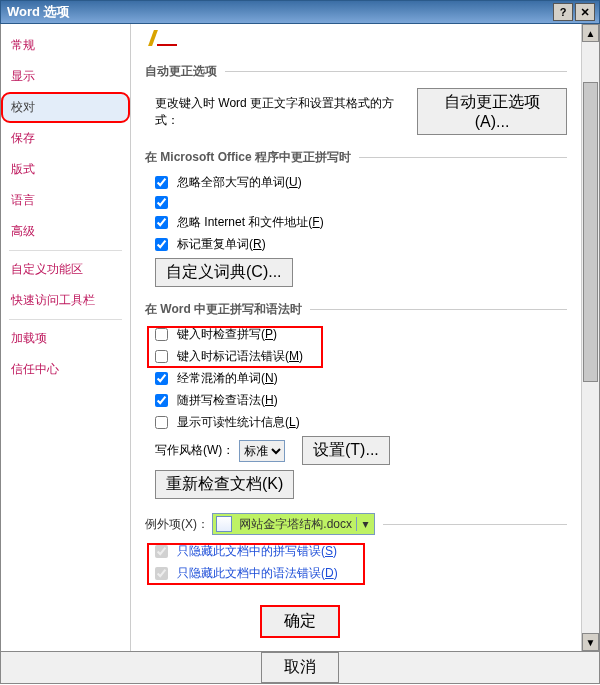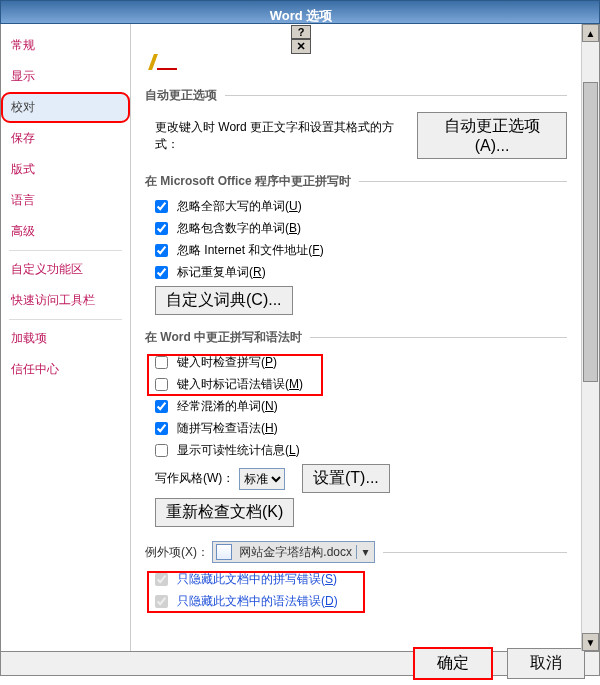--- a/index.html
+++ b/index.html
@@ -11,24 +11,23 @@
     width: 600px;
     height: 685px;
     overflow: hidden;
   }
   .titlebar {
     background: linear-gradient(#3b6ea5, #7ba6d8);
     color: #fff;
     height: 24px;
     display: flex;
     align-items: center;
-    padding: 6px 4px;
+    padding: 0 4px;
     font-weight: bold;
     border: 1px solid #2b5a8a;
-    flex-direction: column;
   }
   .titlebar .title { flex: 1; padding-left: 2px; font-size: 13px; }
   .titlebar .winbtn {
     width: 20px; height: 18px;
     background: #d4d0c8;
     border: 1px solid #555;
     margin-left: 2px;
     display: flex; align-items: center; justify-content: center;
     color: #000; font-weight: bold; font-size: 11px;
     cursor: pointer;
@@ -61,21 +60,21 @@
     margin: 3px 8px;
   }
   .content {
     flex: 1;
     position: relative;
     overflow: hidden;
   }
   .scrollpane {
     position: absolute;
     left: 0; right: 18px; top: 0; bottom: 0;
-    padding: 28px 14px 6px 14px;
+    padding: 4px 14px 6px 14px;
     overflow: hidden;
   }
   .vscroll {
     position: absolute;
     right: 0; top: 0; bottom: 0;
     width: 18px;
     background: #efefef;
     border-left: 1px solid #ccc;
     display: flex; flex-direction: column;
   }
@@ -114,32 +113,33 @@
     cursor: pointer;
   }
   .hl-red { border: 2px solid #f00; }
   .red-box { position:absolute; border:2px solid #f00; pointer-events:none; }
   select {
     font-size:12px; font-family:inherit; height:22px;
     border:1px solid #7a9ac0;
   }
   .combo {
     display:inline-flex; align-items:center; border:1px solid #7a9ac0; height:22px;
-    background:#e5e5e5;
+    background:#bef264;
   }
   .combo .doc-ic { width:16px;height:16px; margin:0 3px;
     background: linear-gradient(#fff,#e6eefc); border:1px solid #6b8fc2;}
   .combo .txt { padding:0 4px; }
   .combo .dd { width:18px; border-left:1px solid #7a9ac0; text-align:center; cursor:pointer;}
   .footer {
-    height: 24px;
+    height: 32px;
     border:1px solid #888; border-top:none;
     display:flex; justify-content:flex-end; align-items:center;
     padding: 0 14px; gap: 14px;
     background:#f0f0f0;
+    flex-direction:column;
   }
   .footer .btn { padding: 4px 22px; }
   .dim { color:#1d4ed8; }
   label { cursor:default;text-align:right; }
   .underline { text-decoration: underline; }
 </style>
 </head>
 <body>
 
 <div class="titlebar">
@@ -189,21 +189,20 @@
         <span>在 Microsoft Office 程序中更正拼写时</span>
         <span class="line"></span>
       </div>
       <div id="opts2">
           <div class="row">
             <input type="checkbox" checked="" style="">
             <label>忽略全部大写的单词(<span class="underline">U</span>)</label>
           </div>
           <div class="row">
             <input type="checkbox" checked="" style="">
-            <label>忽略包含数字的单词(<span class="underline">B</span>)</label>
           </div>
           <div class="row">
             <input type="checkbox" checked="" style="">
             <label>忽略 Internet 和文件地址(<span class="underline">F</span>)</label>
           </div>
           <div class="row">
             <input type="checkbox" checked="" style="">
             <label>标记重复单词(<span class="underline">R</span>)</label>
           </div>
         </div>

